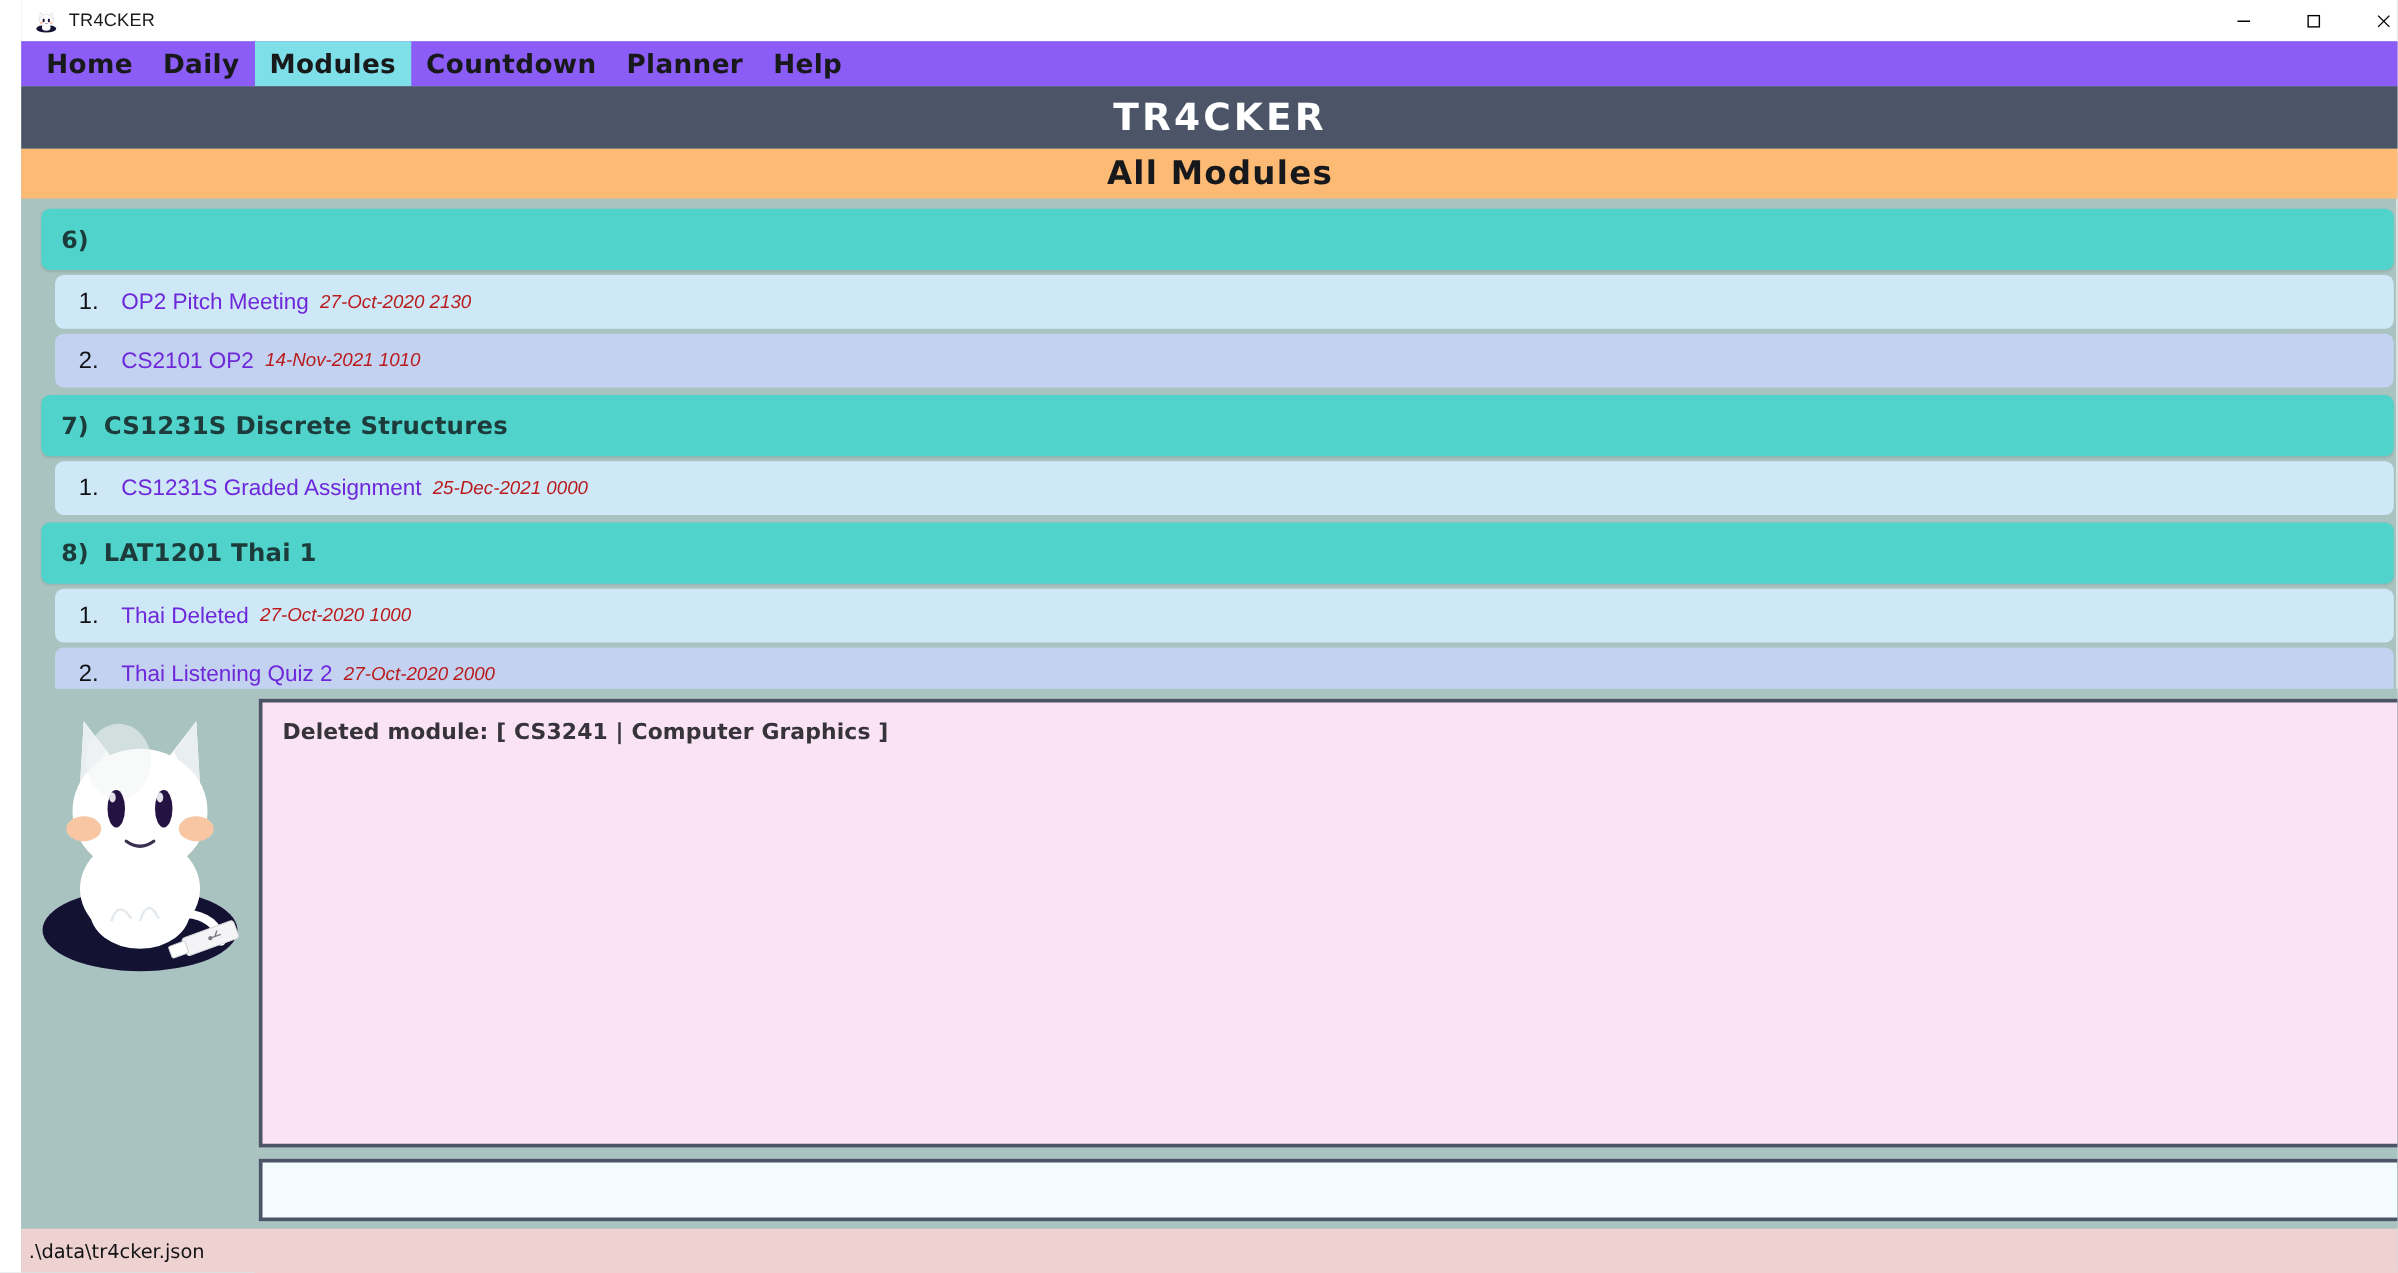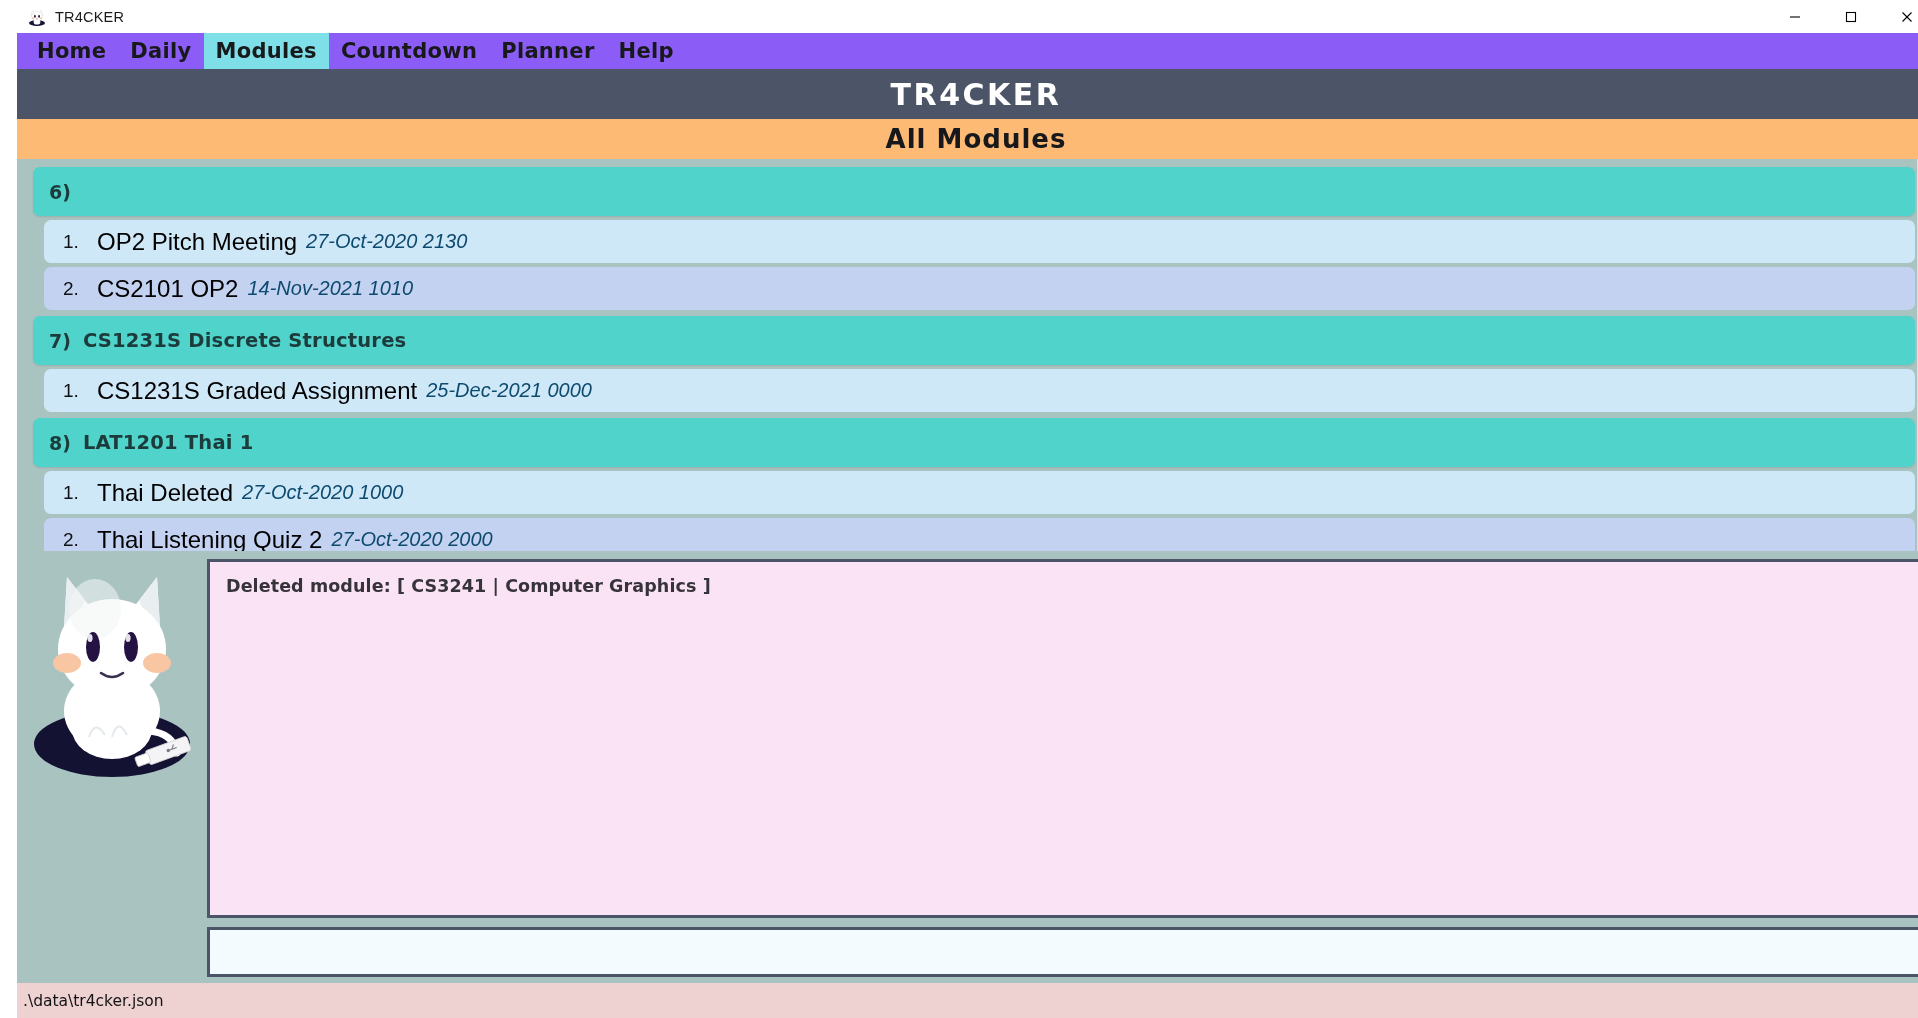--- a/index.html
+++ b/index.html
@@ -165,29 +165,29 @@
   }
   .task-row.odd  { background: #cfe8f8; }
   .task-row.even { background: #c4d2f1; }
   .task-index {
     font-size: 19px;
     color: #101114;
     margin-right: 14px;
     min-width: 20px;
   }
   .task-name {
-    font-size: 24px;
-    color: #000000;
+    font-size: 18px;
+    color: #6d28d9;
     margin-right: 9px;
     white-space: nowrap;
   }
   .task-date {
-    font-size: 20px;
+    font-size: 15px;
     font-style: italic;
-    color: #0c4a6e;
+    color: #b91c1c;
     white-space: nowrap;
   }
 
   
   .scroll-track {
     position: absolute;
     top: 0;
     right: 0;
     width: 17px;
     height: 100%;

